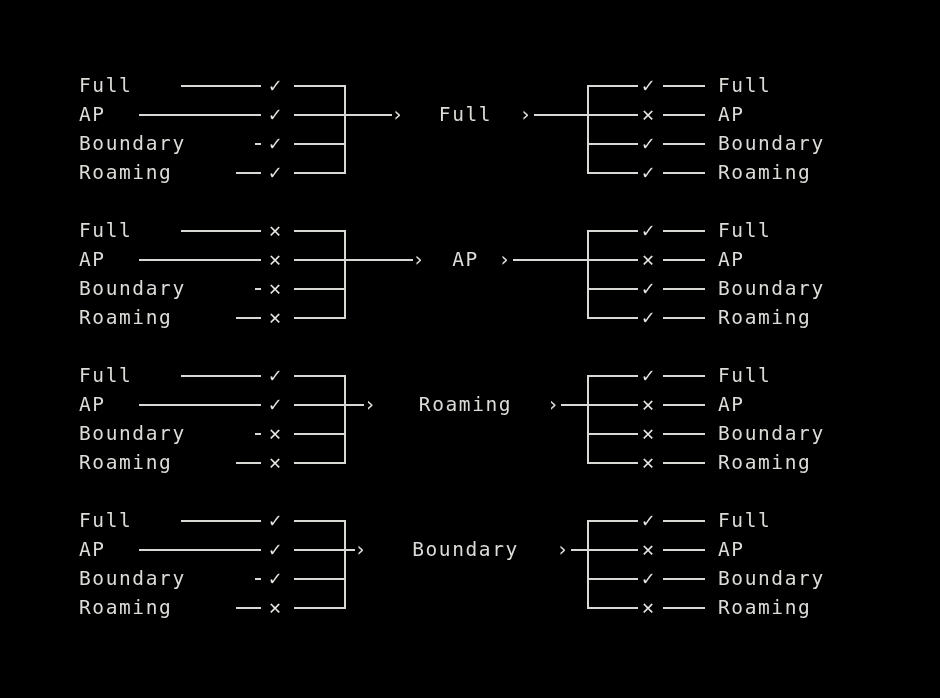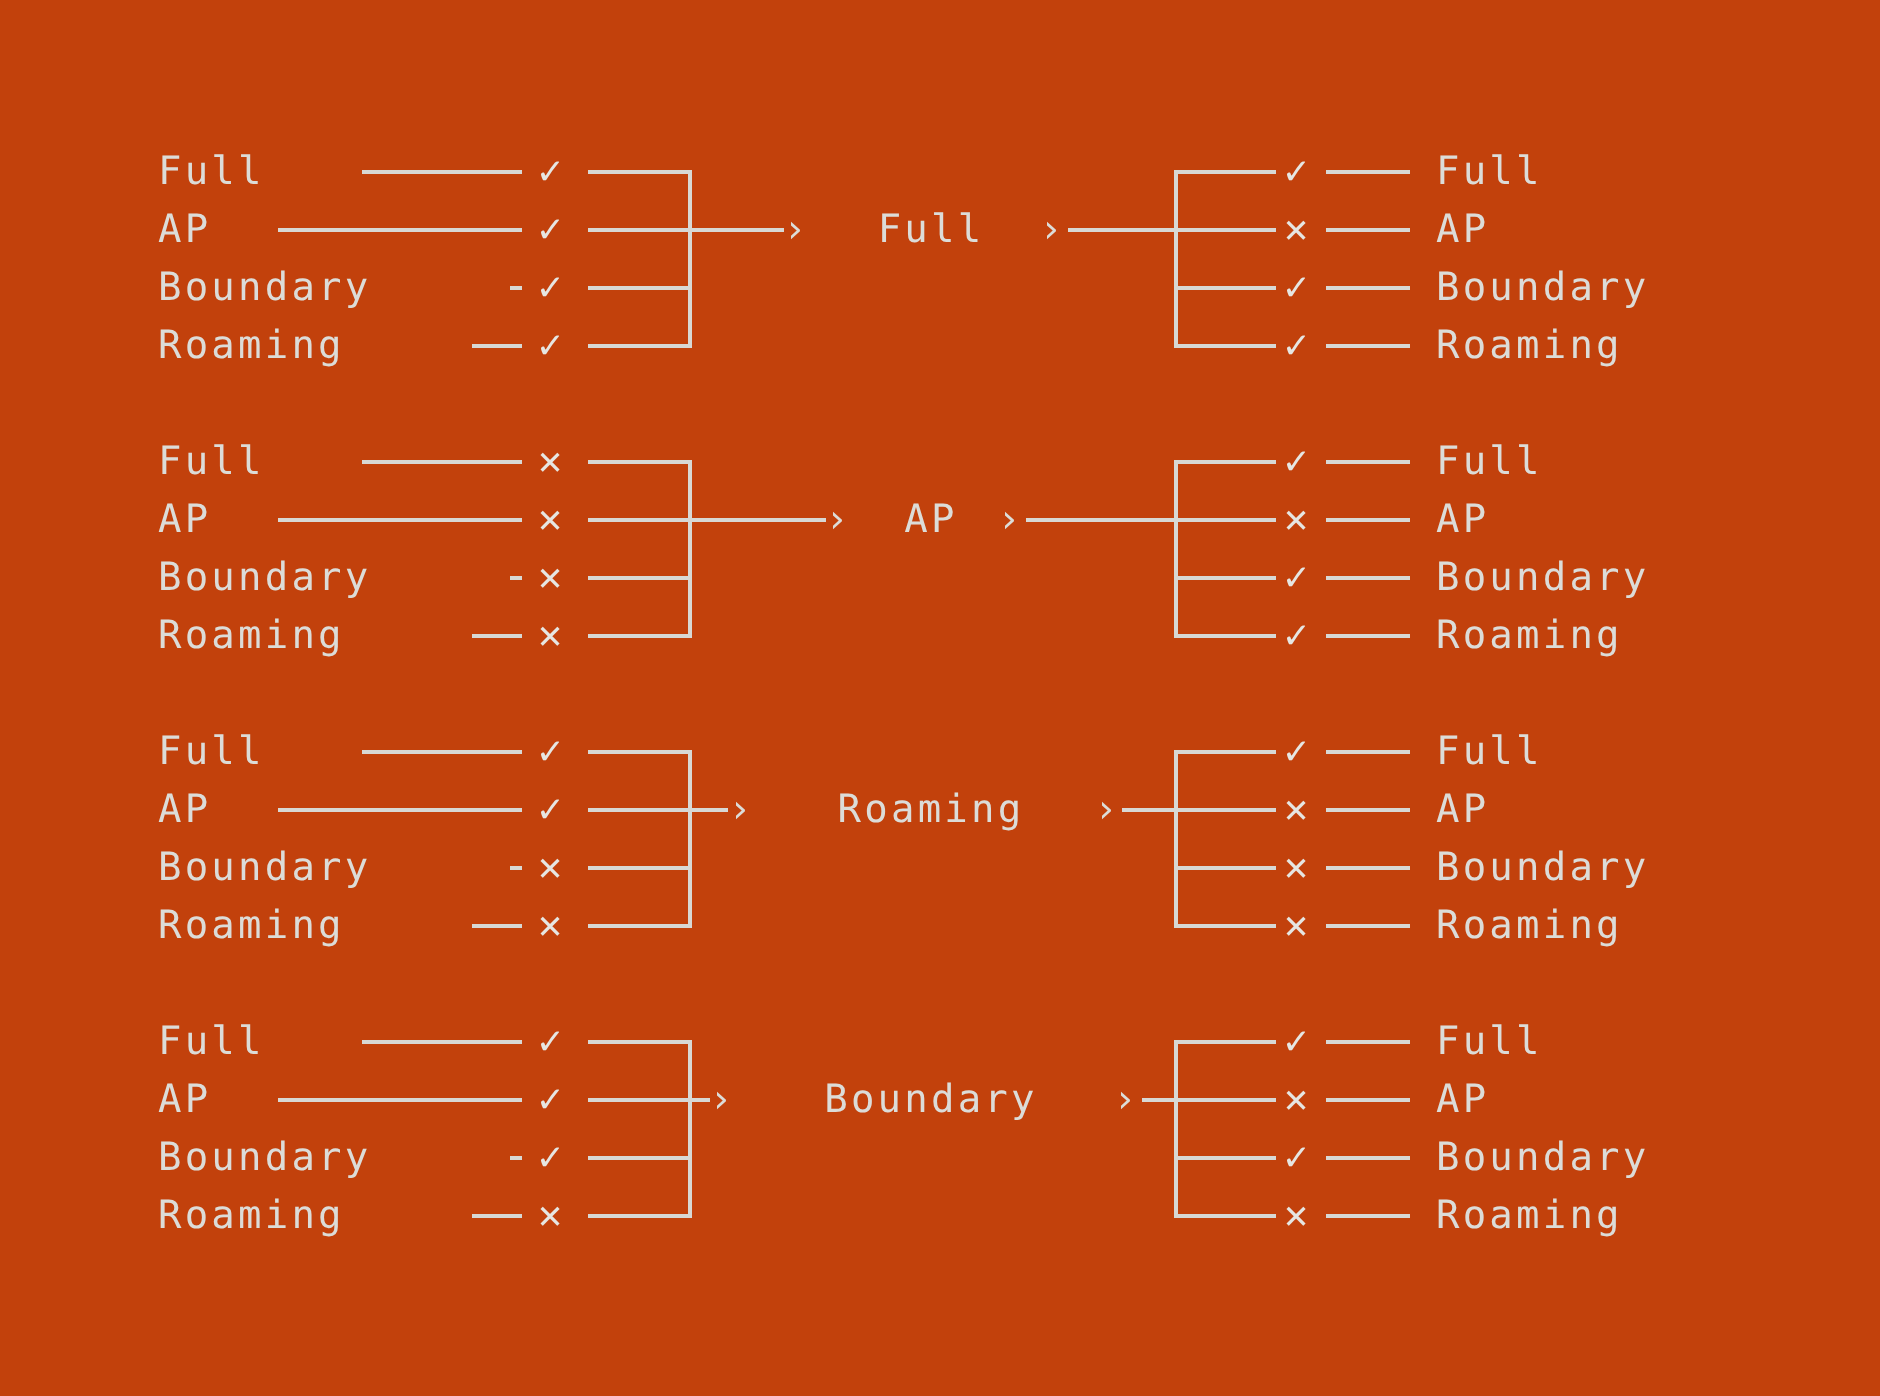--- a/index.html
+++ b/index.html
@@ -167,21 +167,21 @@
     font-size: 19.5px;
     letter-spacing: 1.6px;
     color: #dcdcd8;
     white-space: nowrap;
     text-align: center;
   }
 </style>
 </head>
 <body>
 
-<div id="diagram-root" style="background: #c2410c;">
+<div id="diagram-root" style="background: #000000;">
     <div class="group" style="top: 71px;">
       <div class="row" style="top: 0px;">
         <span class="in-label">Full</span>
         <div class="in-dash hline" style="left: 181px; right: auto; width: 80px;"></div>
         <span class="mark mark-left check">✓</span>
         <div class="stub-left hline"></div>
       </div>
       <div class="row" style="top: 29px;">
         <span class="in-label">AP</span>
         <div class="in-dash hline" style="left: 139px; right: auto; width: 122px;"></div>

